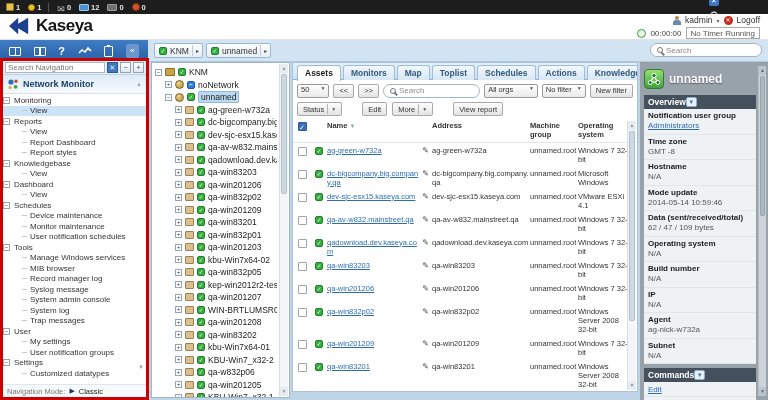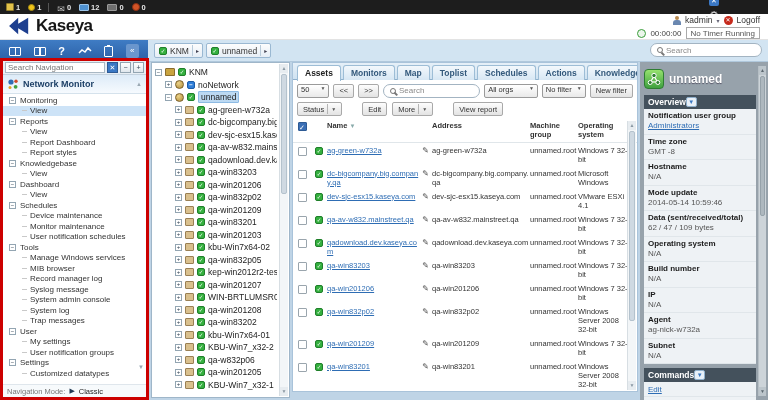--- a/index.html
+++ b/index.html
@@ -95,21 +95,21 @@
     border-bottom:1px solid #c4d2de; }
   #sb-search input { flex:1; min-width:0; height:11px; font-size:8px; border:1px solid #a9b8c4; color:#666; padding:0 2px; }
   .sb-btn { width:11px; height:11px; border:1px solid #93a5b2; background:linear-gradient(#fff,#dfe7ed);
     font-size:7px; line-height:9px; text-align:center; color:#345; cursor:pointer; flex:none; }
   .sb-btn.x { background:#3b78c4; color:#fff; border-color:#2d5a94; }
   #sb-title { display:flex; align-items:center; gap:4px; height:19px; padding:0 4px;
     background:linear-gradient(#ddeBF8,#f6fAFE); border-bottom:1px solid #d5e2ec; }
   #sb-title .t { font-size:9px; font-weight:bold; color:#1c3f66; flex:1; }
   .scrollarrow { font-size:6px; color:#9aa8b3; }
   #nav-tree { flex:1; overflow:hidden; padding-top:1px; position:relative; }
-  .nav-section { display:flex; align-items:center; gap:4px; height:10.5px; padding-left:6px;
+  .nav-section { display:flex; align-items:center; gap:4px; height:10.5px; padding-left:0;
     font-size:8px; color:#333; cursor:pointer; }
   .nav-child { display:flex; align-items:center; height:10.5px; padding-left:19px; font-size:8px;
     color:#333; cursor:pointer; }
   .nav-child::before { content:""; width:5px; height:1px; background:#c9c9c9; margin-right:3px; }
   .nav-child.sel { background:#cde3f7; }
   #tree-dn { position:absolute; right:2px; bottom:14px; }
   #sb-footer { height:13px; border-top:1px solid #dfe6ec; background:#f7fafc; display:flex;
     align-items:center; gap:4px; padding:0 4px; font-size:7.5px; color:#777; }
   .play { color:#223a55; font-size:7px; }
   #sb-footer .v { color:#222; }
@@ -468,20 +468,26 @@
       <div class="node lvl2">
     <span class="exp">+</span>
     <span class="nicon dicon"></span>
     <span class="badge check"></span>
     <span class="lbl">qa-win83201</span>
   </div>
       <div class="node lvl2">
     <span class="exp">+</span>
     <span class="nicon dicon"></span>
     <span class="badge check"></span>
+    <span class="lbl">qa-win832p01</span>
+  </div>
+      <div class="node lvl2">
+    <span class="exp">+</span>
+    <span class="nicon dicon"></span>
+    <span class="badge check"></span>
     <span class="lbl">qa-win201203</span>
   </div>
       <div class="node lvl2">
     <span class="exp">+</span>
     <span class="nicon dicon"></span>
     <span class="badge check"></span>
     <span class="lbl">kbu-Win7x64-02</span>
   </div>
       <div class="node lvl2">
     <span class="exp">+</span>

